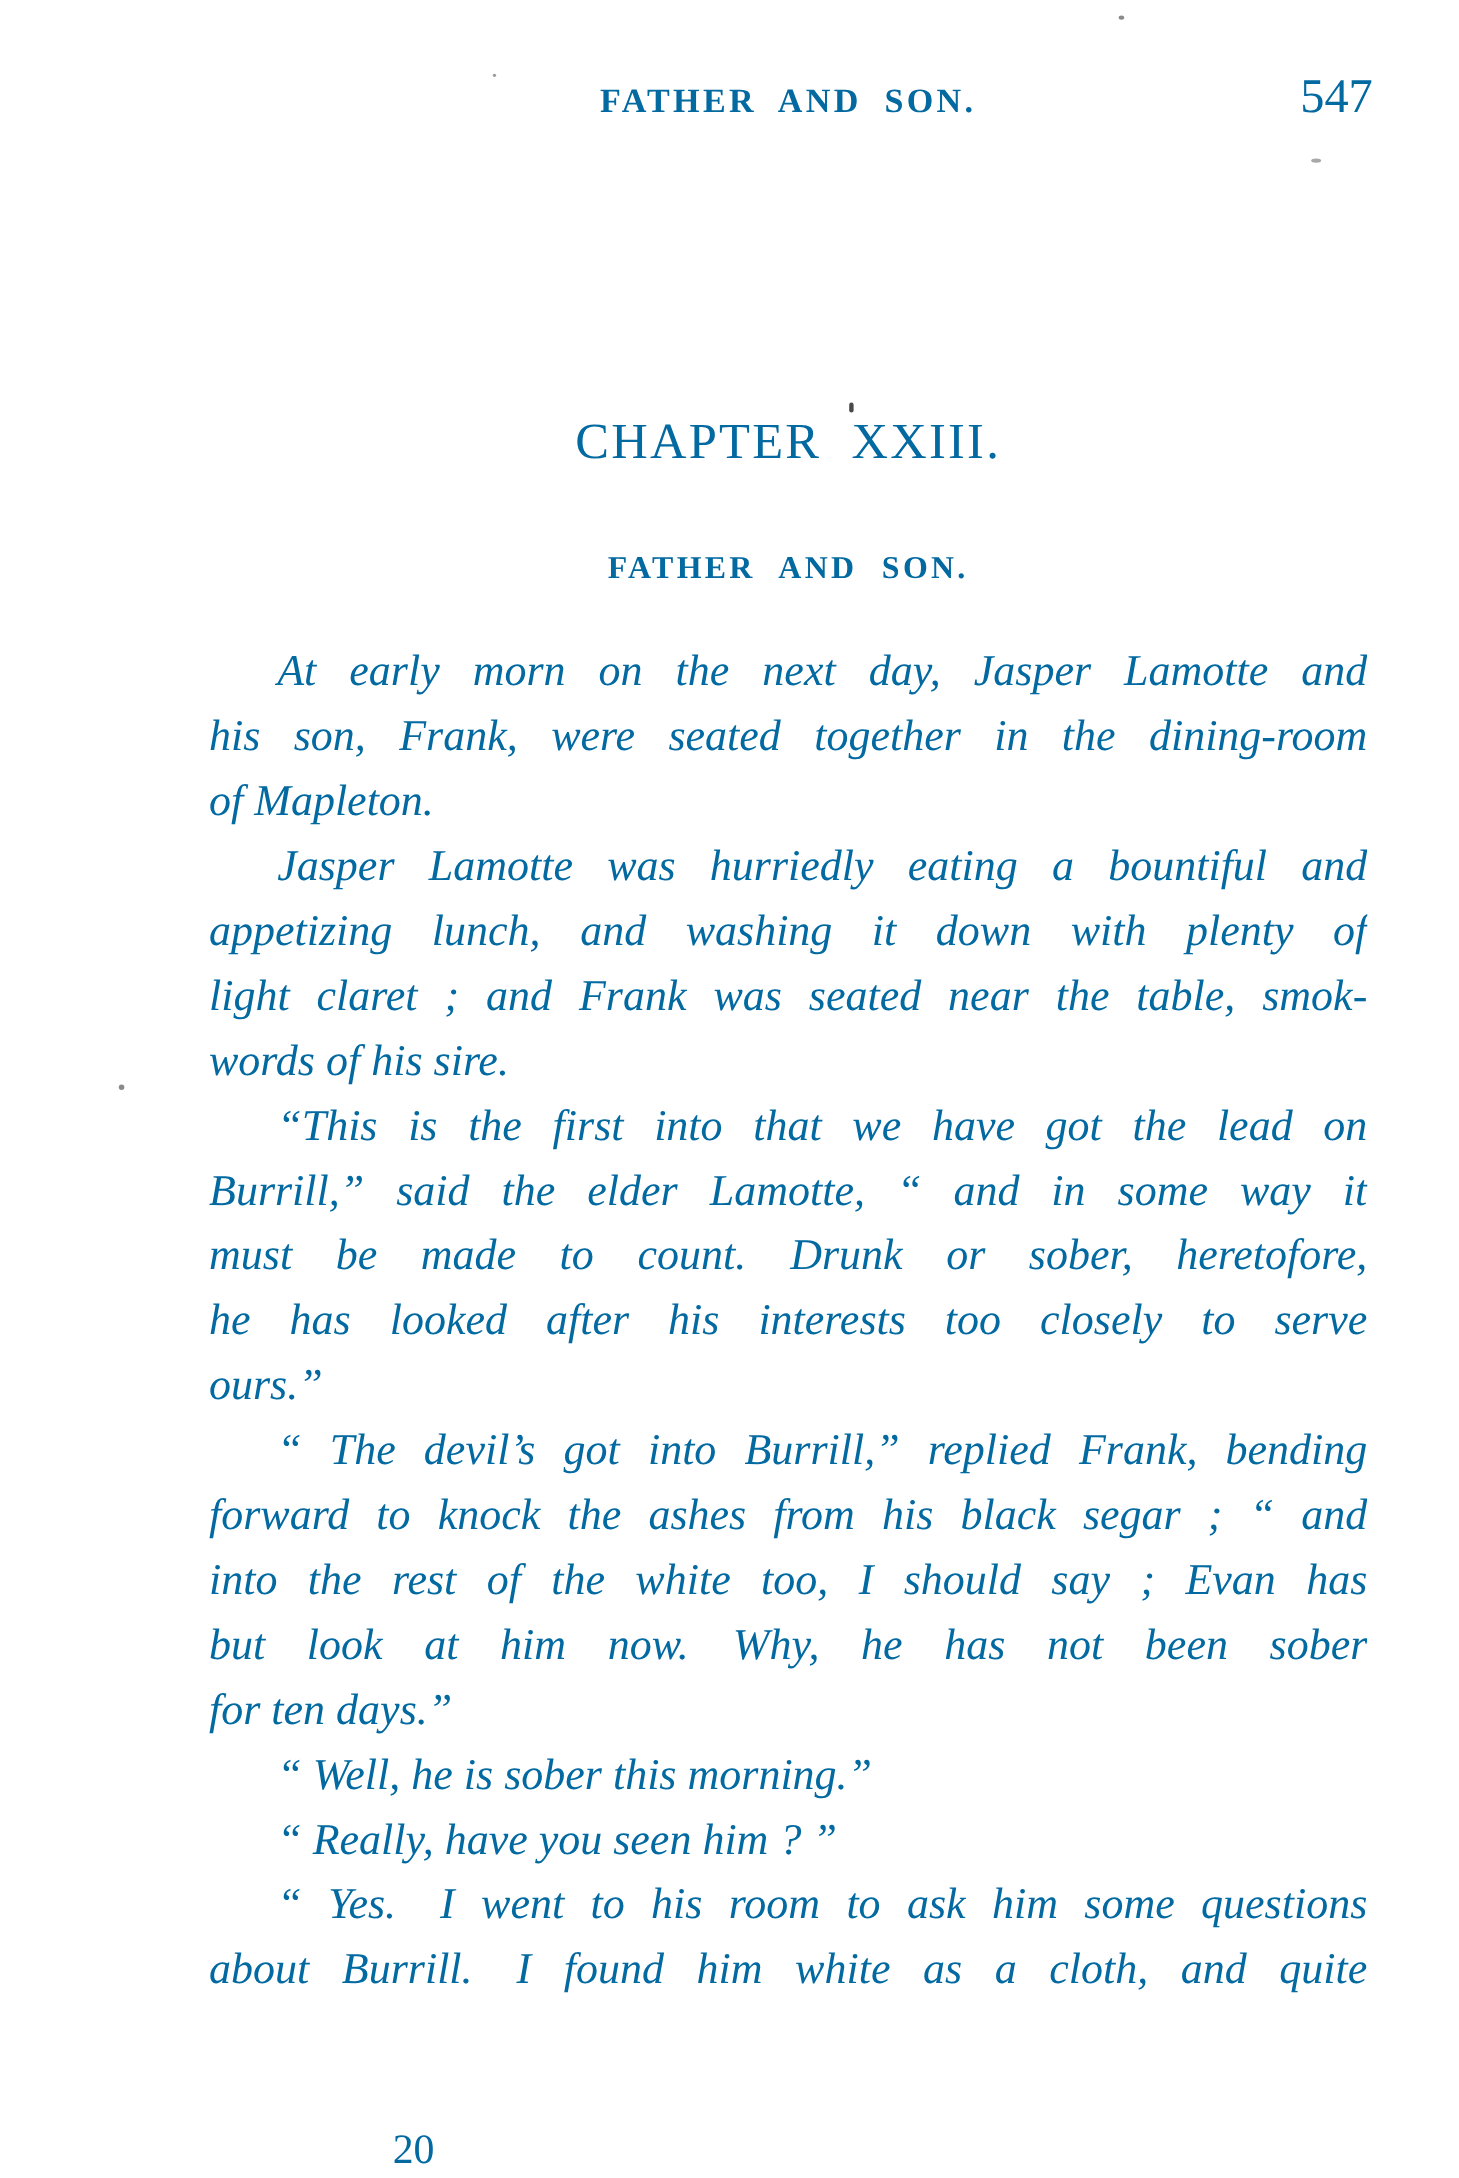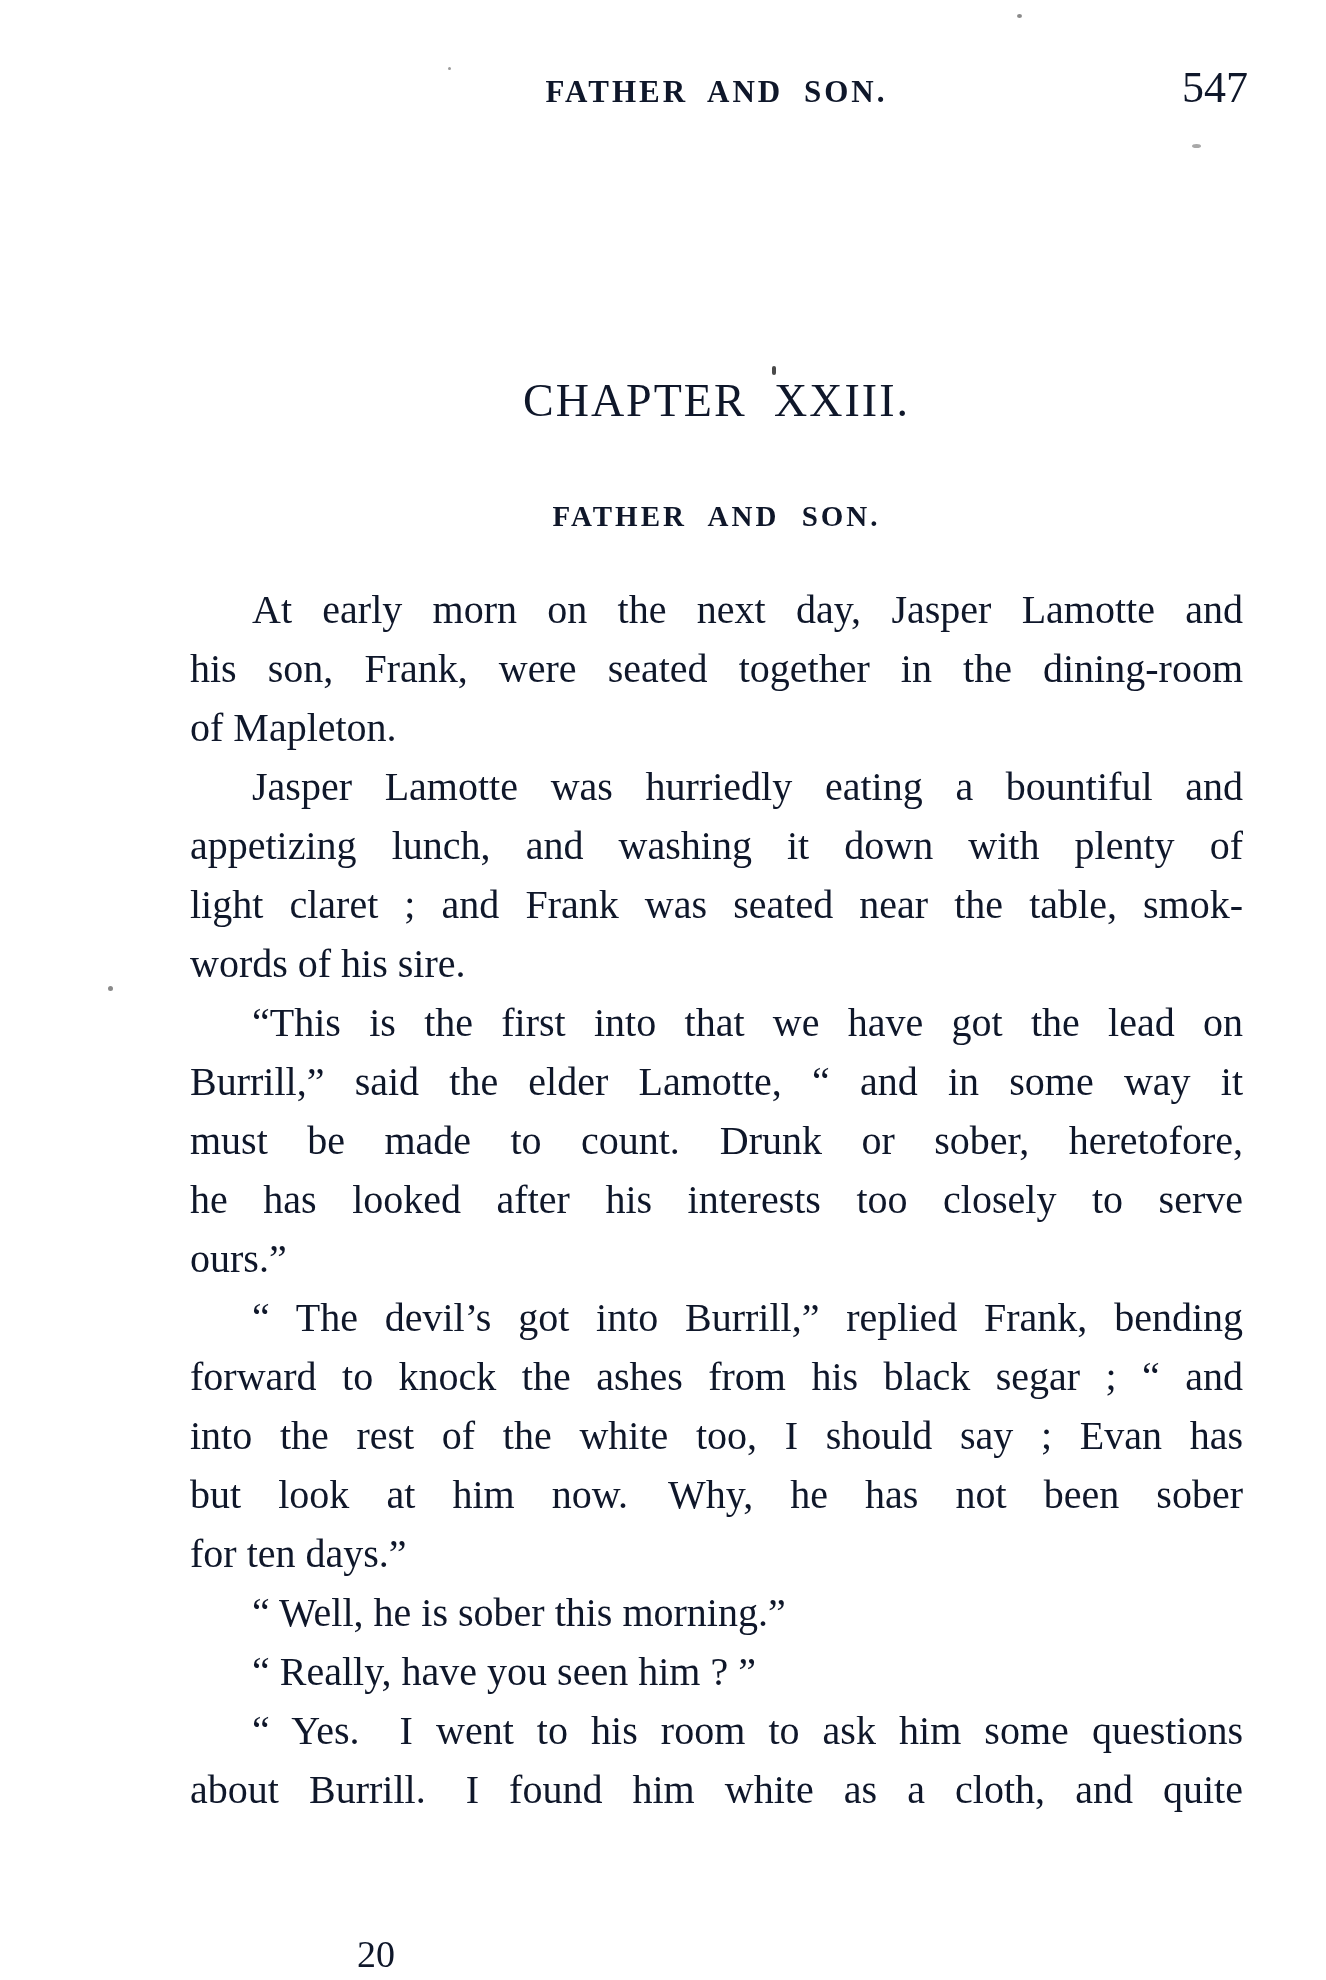--- a/index.html
+++ b/index.html
@@ -6,21 +6,21 @@
     margin: 0;
     padding: 0;
     background: #ffffff;
   }
   .page {
     position: relative;
     width: 1326px;
     height: 1980px;
     background: #ffffff;
     font-family: "Liberation Serif", "DejaVu Serif", serif;
-    color: #0f172a;
+    color: #0369a1;
     overflow: hidden;
   }
   .running-head {
     position: absolute;
     top: 74px;
     left: 190px;
     width: 1053px;
     text-align: center;
     font-size: 31px;
     font-weight: 700;
@@ -66,20 +66,21 @@
     width: 1053px;
     font-size: 40px;
     line-height: 59px;
   }
   .paragraph { margin: 0; }
   .line {
     height: 59px;
     overflow: hidden;
     text-align: justify;
     text-align-last: justify;
+    font-style: italic;
   }
   .line.first { text-indent: 62px; }
   .line.endline { text-align-last: left; }
   .signature {
     position: absolute;
     top: 1932px;
     left: 357px;
     font-size: 38px;
   }
   .speck {

